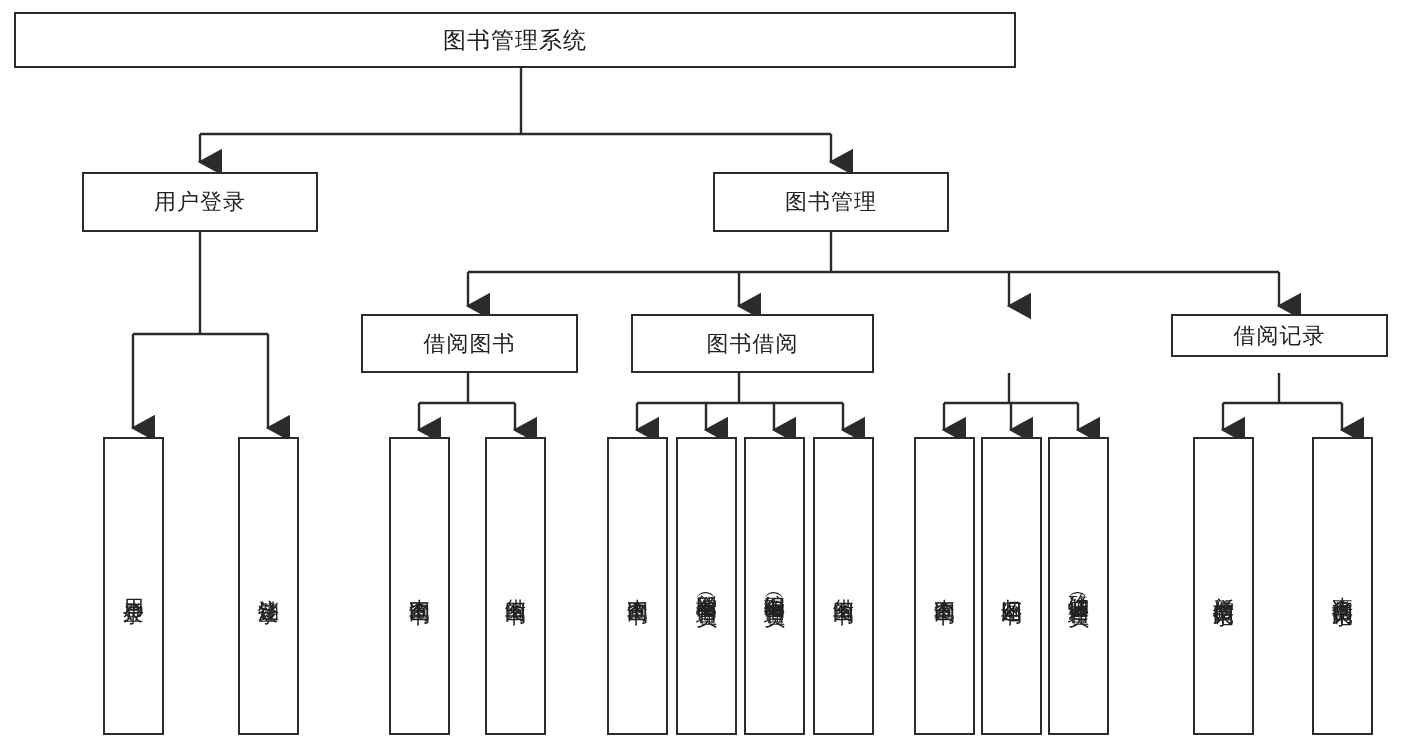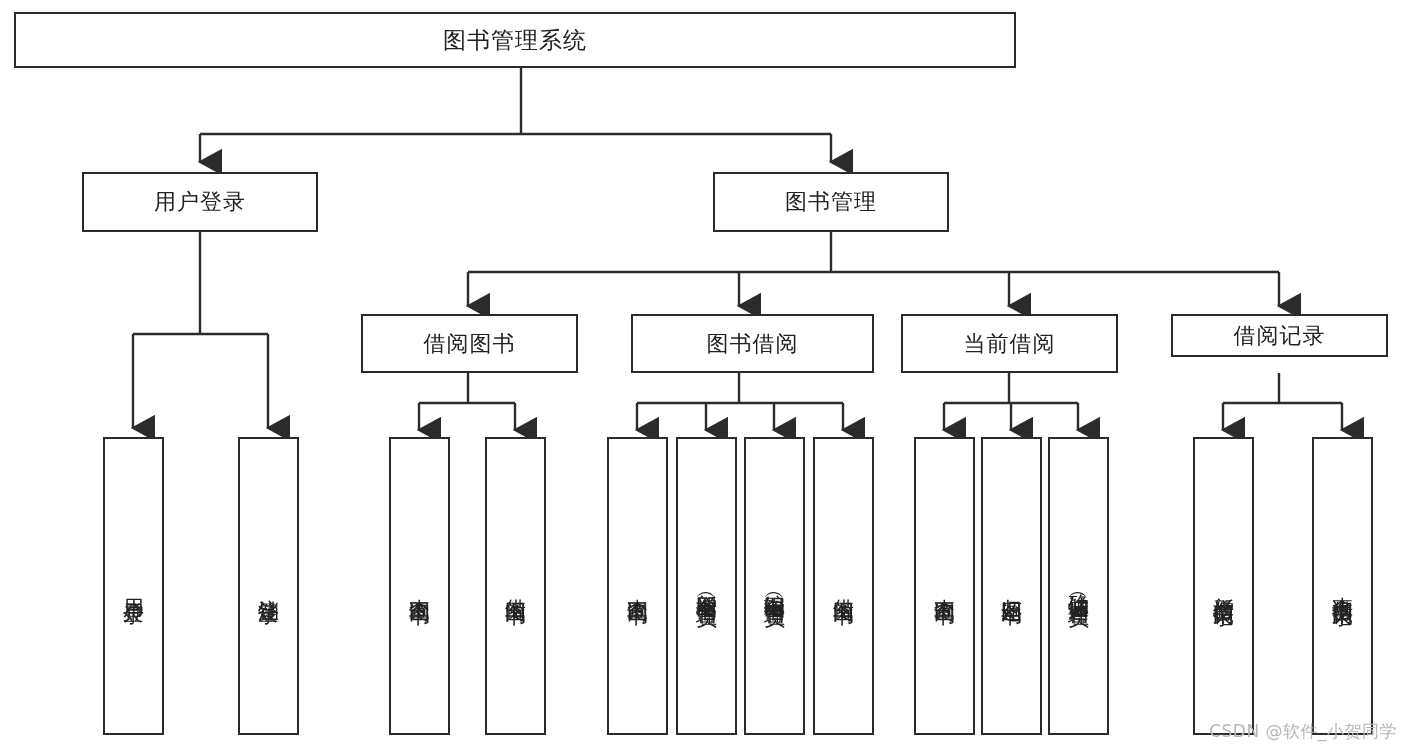--- a/index.html
+++ b/index.html
@@ -132,23 +132,20 @@
   <div class="node horizontal" style="left:713px; top:172px; width:236px; height:60px;">
     <span class="label">图书管理</span>
   </div>
 
   <div class="node horizontal" style="left:361px; top:314px; width:217px; height:59px;">
     <span class="label">借阅图书</span>
   </div>
   <div class="node horizontal" style="left:631px; top:314px; width:243px; height:59px;">
     <span class="label">图书借阅</span>
   </div>
-  <div class="node horizontal" style="left:901px; top:314px; width:217px; height:59px;">
-    <span class="label">当前借阅</span>
-  </div>
   <div class="node horizontal" style="left:1171px; top:314px; width:217px; height:43px;">
     <span class="label">借阅记录</span>
   </div>
 
   <div class="node vertical" style="left:103px; top:437px; width:61px; height:298px;">
     <span class="label">用户登录</span>
   </div>
   <div class="node vertical" style="left:238px; top:437px; width:61px; height:298px;">
     <span class="label">注销登录</span>
   </div>
@@ -183,15 +180,14 @@
     <span class="label">确认归还（管理员）</span>
   </div>
 
   <div class="node vertical" style="left:1193px; top:437px; width:61px; height:298px;">
     <span class="label">新增借阅记录</span>
   </div>
   <div class="node vertical" style="left:1312px; top:437px; width:61px; height:298px;">
     <span class="label">查询借阅记录</span>
   </div>
 
-  <div class="watermark">CSDN @软件_小贺同学</div>
 
 </div>
 
 </body></html>

